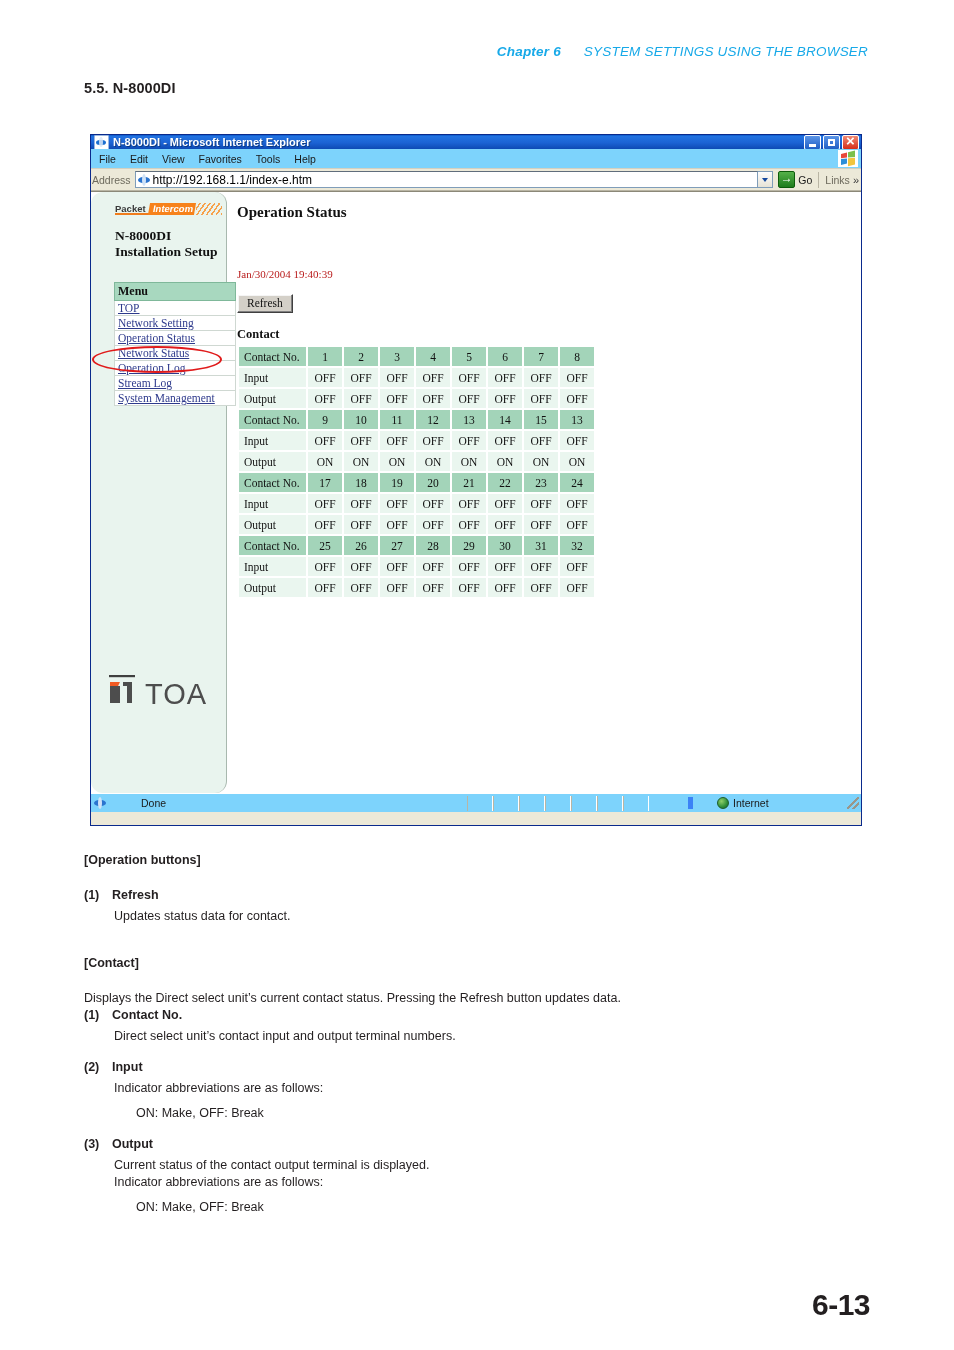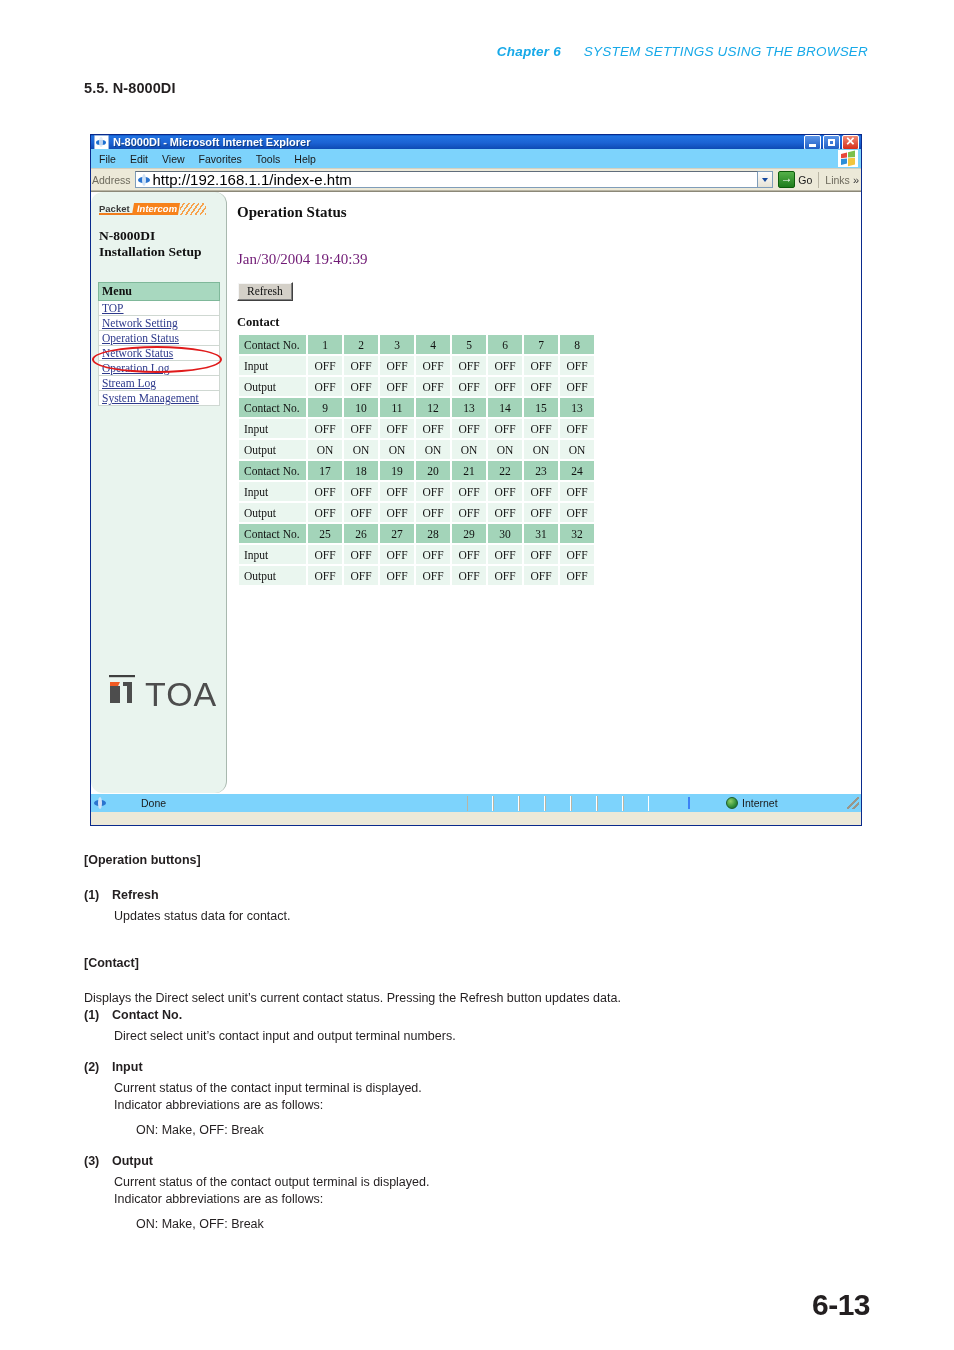--- a/index.html
+++ b/index.html
@@ -188,21 +188,21 @@
   }
   .addr-ie-icon::before {
     content:""; position:absolute; left:0; top:3px;
     width:12px; height:6px; background:#2a74cf; border-radius:50%/60%;
   }
   .addr-ie-icon::after {
     content:""; position:absolute; left:4px; top:0;
     width:4px; height:12px; background:#cfe2f7; border-radius:50%;
   }
   .addr-url {
-    font-size: 15px;
+    font-size: 12px;
     color: #000;
     white-space: nowrap;
     overflow: hidden;
   }
   .addr-drop {
     width: 15px; height: 17px;
     background: linear-gradient(to bottom,#fdfdfd,#e6e3d6);
     border: 1px solid #7f9db9;
     border-left: none;
     display: flex; align-items: center; justify-content: center;
@@ -245,21 +245,21 @@
     background: #ffffff;
     border-top: 1px solid #8b8878;
   }
 
   
   .sidebar {
     width: 136px;
     background: #e9f4ee;
     flex: none;
     border-right: 1px solid #a8b8ae;
-    padding: 6px 0 0 0;
+    padding: 6px 0 0 16px;
     box-sizing: border-box;
     position: relative;
     border-radius: 12px;
   }
   .pi-logo {
     margin: 2px 0 0 8px;
     display: inline-flex;
     align-items: stretch;
     font-size: 9.5px;
     font-weight: bold;
@@ -332,21 +332,21 @@
     position: absolute;
     left: 14px;
     bottom: 86px;
     display: flex;
     align-items: flex-end;
   }
   .toa-mark {
     width: 34px; height: 34px; position: relative; margin-right: 6px;
   }
   .toa-word {
-    font-size: 34px;
+    font-size: 29px;
     letter-spacing: 1px;
     color: #4d4d4d;
     line-height: 26px;
     font-family: "Liberation Sans", sans-serif;
   }
 
   
   .main {
     flex: 1;
     background: #ffffff;
@@ -356,23 +356,23 @@
   }
   .main h1 {
     font-family: "Liberation Serif", serif;
     font-size: 15px;
     font-weight: bold;
     margin: 0 0 0 0;
     color: #111;
   }
   .timestamp {
     font-family: "Liberation Serif", serif;
-    font-size: 15px;
-    margin-top: 30px;
-    color: #701a75;
+    font-size: 11px;
+    margin-top: 47px;
+    color: #b91c1c;
   }
   .refresh-btn {
     margin-top: 14px;
     display: inline-block;
     background: #d4d0c8;
     border: 1px solid #ffffff;
     border-right-color: #404040;
     border-bottom-color: #404040;
     box-shadow: inset -1px -1px 0 #808080, inset 1px 1px 0 #f5f5f5;
     font-family: "Liberation Serif", serif;
@@ -439,22 +439,22 @@
   }
   .sb-done { flex: 1; }
   .sb-panes { display:flex; flex:none; }
   .sb-pane {
     width: 24px; height: 15px;
     border-left: 1px solid #b9b5a4;
     border-right: 1px solid #ffffff;
   }
   .sb-zone {
     display:flex; align-items:center; width: 128px; flex:none;
-    border-left: 2px solid #3b82f6;
-    padding-left: 36px;
+    border-left: 5px solid #3b82f6;
+    padding-left: 24px;
     box-sizing: border-box;
     margin-left: 8px;
   }
   .globe {
     width: 12px; height: 12px; border-radius: 50%;
     background: radial-gradient(circle at 35% 32%, #8fd06a 0%, #2f8f3a 60%, #14632a 100%);
     margin-right: 4px; flex:none;
     border: 1px solid #1d5c2a;
     box-sizing: border-box;
   }
@@ -776,21 +776,20 @@
   <div class="numitem">
     <span class="num">(1)</span><span class="ttl">Contact No.</span>
   </div>
   <div class="indent">Direct select unit’s contact input and output terminal numbers.</div>
 
   <div class="gap-md"></div>
 
   <div class="numitem">
     <span class="num">(2)</span><span class="ttl">Input</span>
   </div>
-  <div class="indent">Current status of the contact input terminal is displayed.</div>
   <div class="indent">Indicator abbreviations are as follows:</div>
   <div class="gap-sm"></div>
   <div class="indent2">ON: Make, OFF: Break</div>
 
   <div class="gap-md"></div>
 
   <div class="numitem">
     <span class="num">(3)</span><span class="ttl">Output</span>
   </div>
   <div class="indent">Current status of the contact output terminal is displayed.</div>

